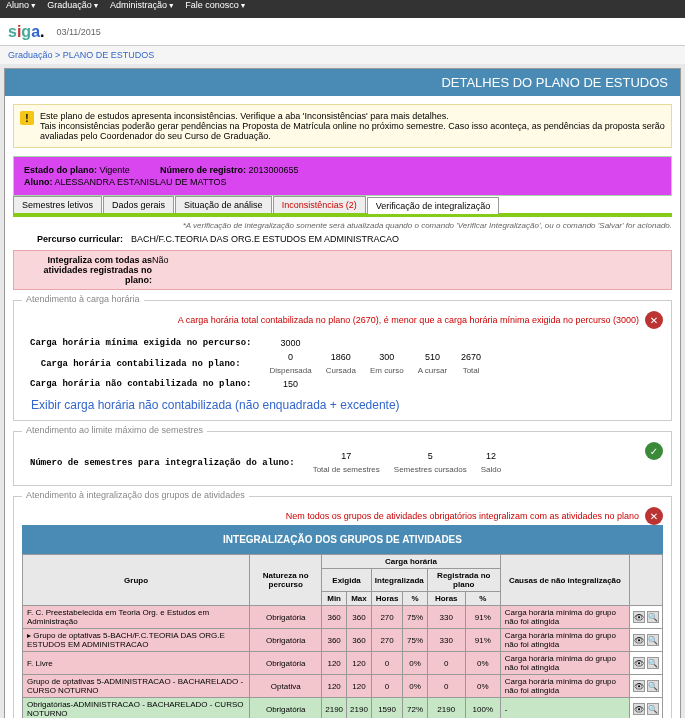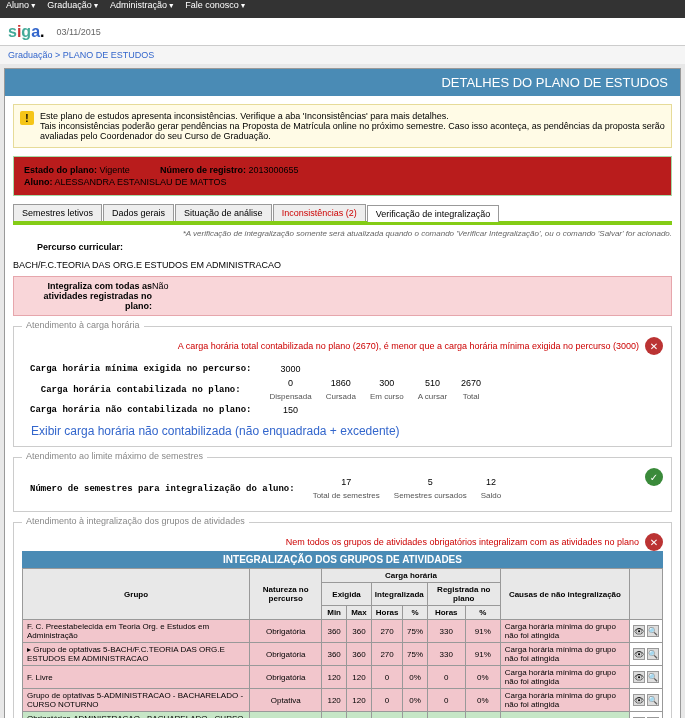--- a/index.html
+++ b/index.html
@@ -11,48 +11,48 @@
 .logo { font-size: 16px; font-weight: bold; }
 .logo .s { color: #4a9; } .logo .i { color: #c33; } .logo .g { color: #4a9; } .logo .a { color: #36c; }
 .date { margin-left: 12px; font-size: 9px; color: #666; }
 .breadcrumb { padding: 4px 8px; font-size: 9px; color: #36c; background: #f5f5f5; }
 .breadcrumb a { color: #36c; text-decoration: none; }
 .main { background: #fff; margin: 4px; border: 1px solid #999; padding: 0; }
 .title-bar { background: #4a8bb5; color: #fff; padding: 6px 12px; text-align: right; font-size: 13px; font-weight: normal; }
 .content { padding: 8px; }
 .warn-box { background: #fffbe6; border: 1px solid #e6db99; padding: 6px; display: flex; align-items: flex-start; gap: 6px; margin-bottom: 8px; font-size: 9px; }
 .warn-icon { width: 14px; height: 14px; background: #f5c518; border-radius: 2px; display: flex; align-items: center; justify-content: center; color: #000; font-weight: bold; font-size: 10px; flex-shrink: 0; }
-.info-box { background: #b91c1c; border: 1px solid #a6d9a6; padding: 6px 10px; margin-bottom: 8px; font-size: 9px; }
+.info-box { background: #d946ef; border: 1px solid #a6d9a6; padding: 6px 10px; margin-bottom: 0; font-size: 9px; }
 .info-row { display: flex; gap: 30px; margin: 2px 0; }
 .info-row b { font-weight: bold; }
 .tabs { display: flex; border-bottom: 4px solid #84cc16; margin-bottom: 4px; }
 .tab { padding: 3px 8px; border: 1px solid #999; border-bottom: none; background: #eee; font-size: 9px; margin-right: 1px; cursor: pointer; }
 .tab.active { background: #fff; position: relative; top: 1px; }
 .tab.red { color: #c00; }
 .note { font-size: 8px; font-style: italic; text-align: right; color: #666; margin: 4px 0; }
-.field-row { display: flex; gap: 8px; margin: 4px 0; font-size: 9px; flex-direction: column; }
+.field-row { display: flex; gap: 8px; margin: 4px 0; font-size: 9px; }
 .field-label { width: 110px; text-align: right; font-weight: bold; }
 .pink-box { background: #f9d6d9; border: 1px solid #e6a6ac; padding: 4px 8px; margin: 6px 0; font-size: 9px; display: flex; }
 .fieldset { border: 1px solid #ccc; padding: 10px 8px 8px; margin: 10px 0; position: relative; }
 .fieldset-legend { position: absolute; top: -7px; left: 8px; background: #fff; padding: 0 4px; font-size: 9px; color: #888; }
 .err-text { color: #c00; font-size: 9px; text-align: center; }
 .err-row { display: flex; justify-content: flex-end; align-items: center; gap: 6px; }
 .circle-icon { width: 18px; height: 18px; border-radius: 50%; display: inline-flex; align-items: center; justify-content: center; color: #fff; font-size: 10px; }
 .circle-red { background: #b33; }
 .circle-green { background: #3a8a3a; }
 .ch-table { font-size: 9px; margin-top: 6px; }
 .ch-table td { padding: 1px 6px; text-align: center; }
 .ch-table .lbl { text-align: center; font-weight: bold; padding-right: 10px; font-family: Liberation Mono, monospace; }
 .ch-sub { font-size: 8px; color: #555; }
 .link { color: #36c; cursor: pointer; font-size: 12px; padding-left: 9px; }
 .legend-row { display: flex; justify-content: center; gap: 20px; font-size: 8px; margin: 4px 0; }
 .legend-sw { display: inline-block; width: 10px; height: 10px; margin-right: 3px; vertical-align: middle; }
 .sw-pink { background: #f2c6cc; }
 .sw-green { background: #c6e6c6; }
-.int-title { background: #4a8bb5; color: #fff; text-align: center; padding: 3px; font-size: 10px; font-weight: bold; }
+.int-title { background: #4a8bb5; color: #fff; text-align: center; padding: 9px; font-size: 10px; font-weight: bold; }
 table.grp { width: 100%; border-collapse: collapse; font-size: 8px; }
 table.grp th, table.grp td { border: 1px solid #999; padding: 2px 3px; text-align: center; vertical-align: middle; }
 table.grp th { background: #e8e8e8; font-weight: bold; }
 table.grp td.left { text-align: left; padding-left: 4px; }
 tr.row-pink td { background: #f2c6cc; }
 tr.row-green td { background: #c6e6c6; }
 .tool-icons { display: flex; gap: 2px; justify-content: center; }
 .tool-icons span { width: 12px; height: 12px; background: #ddd; border: 1px solid #999; display: inline-block; font-size: 8px; line-height: 12px; }
 .flexrow { display:flex; justify-content: space-between; align-items: flex-start; }
 </style>

